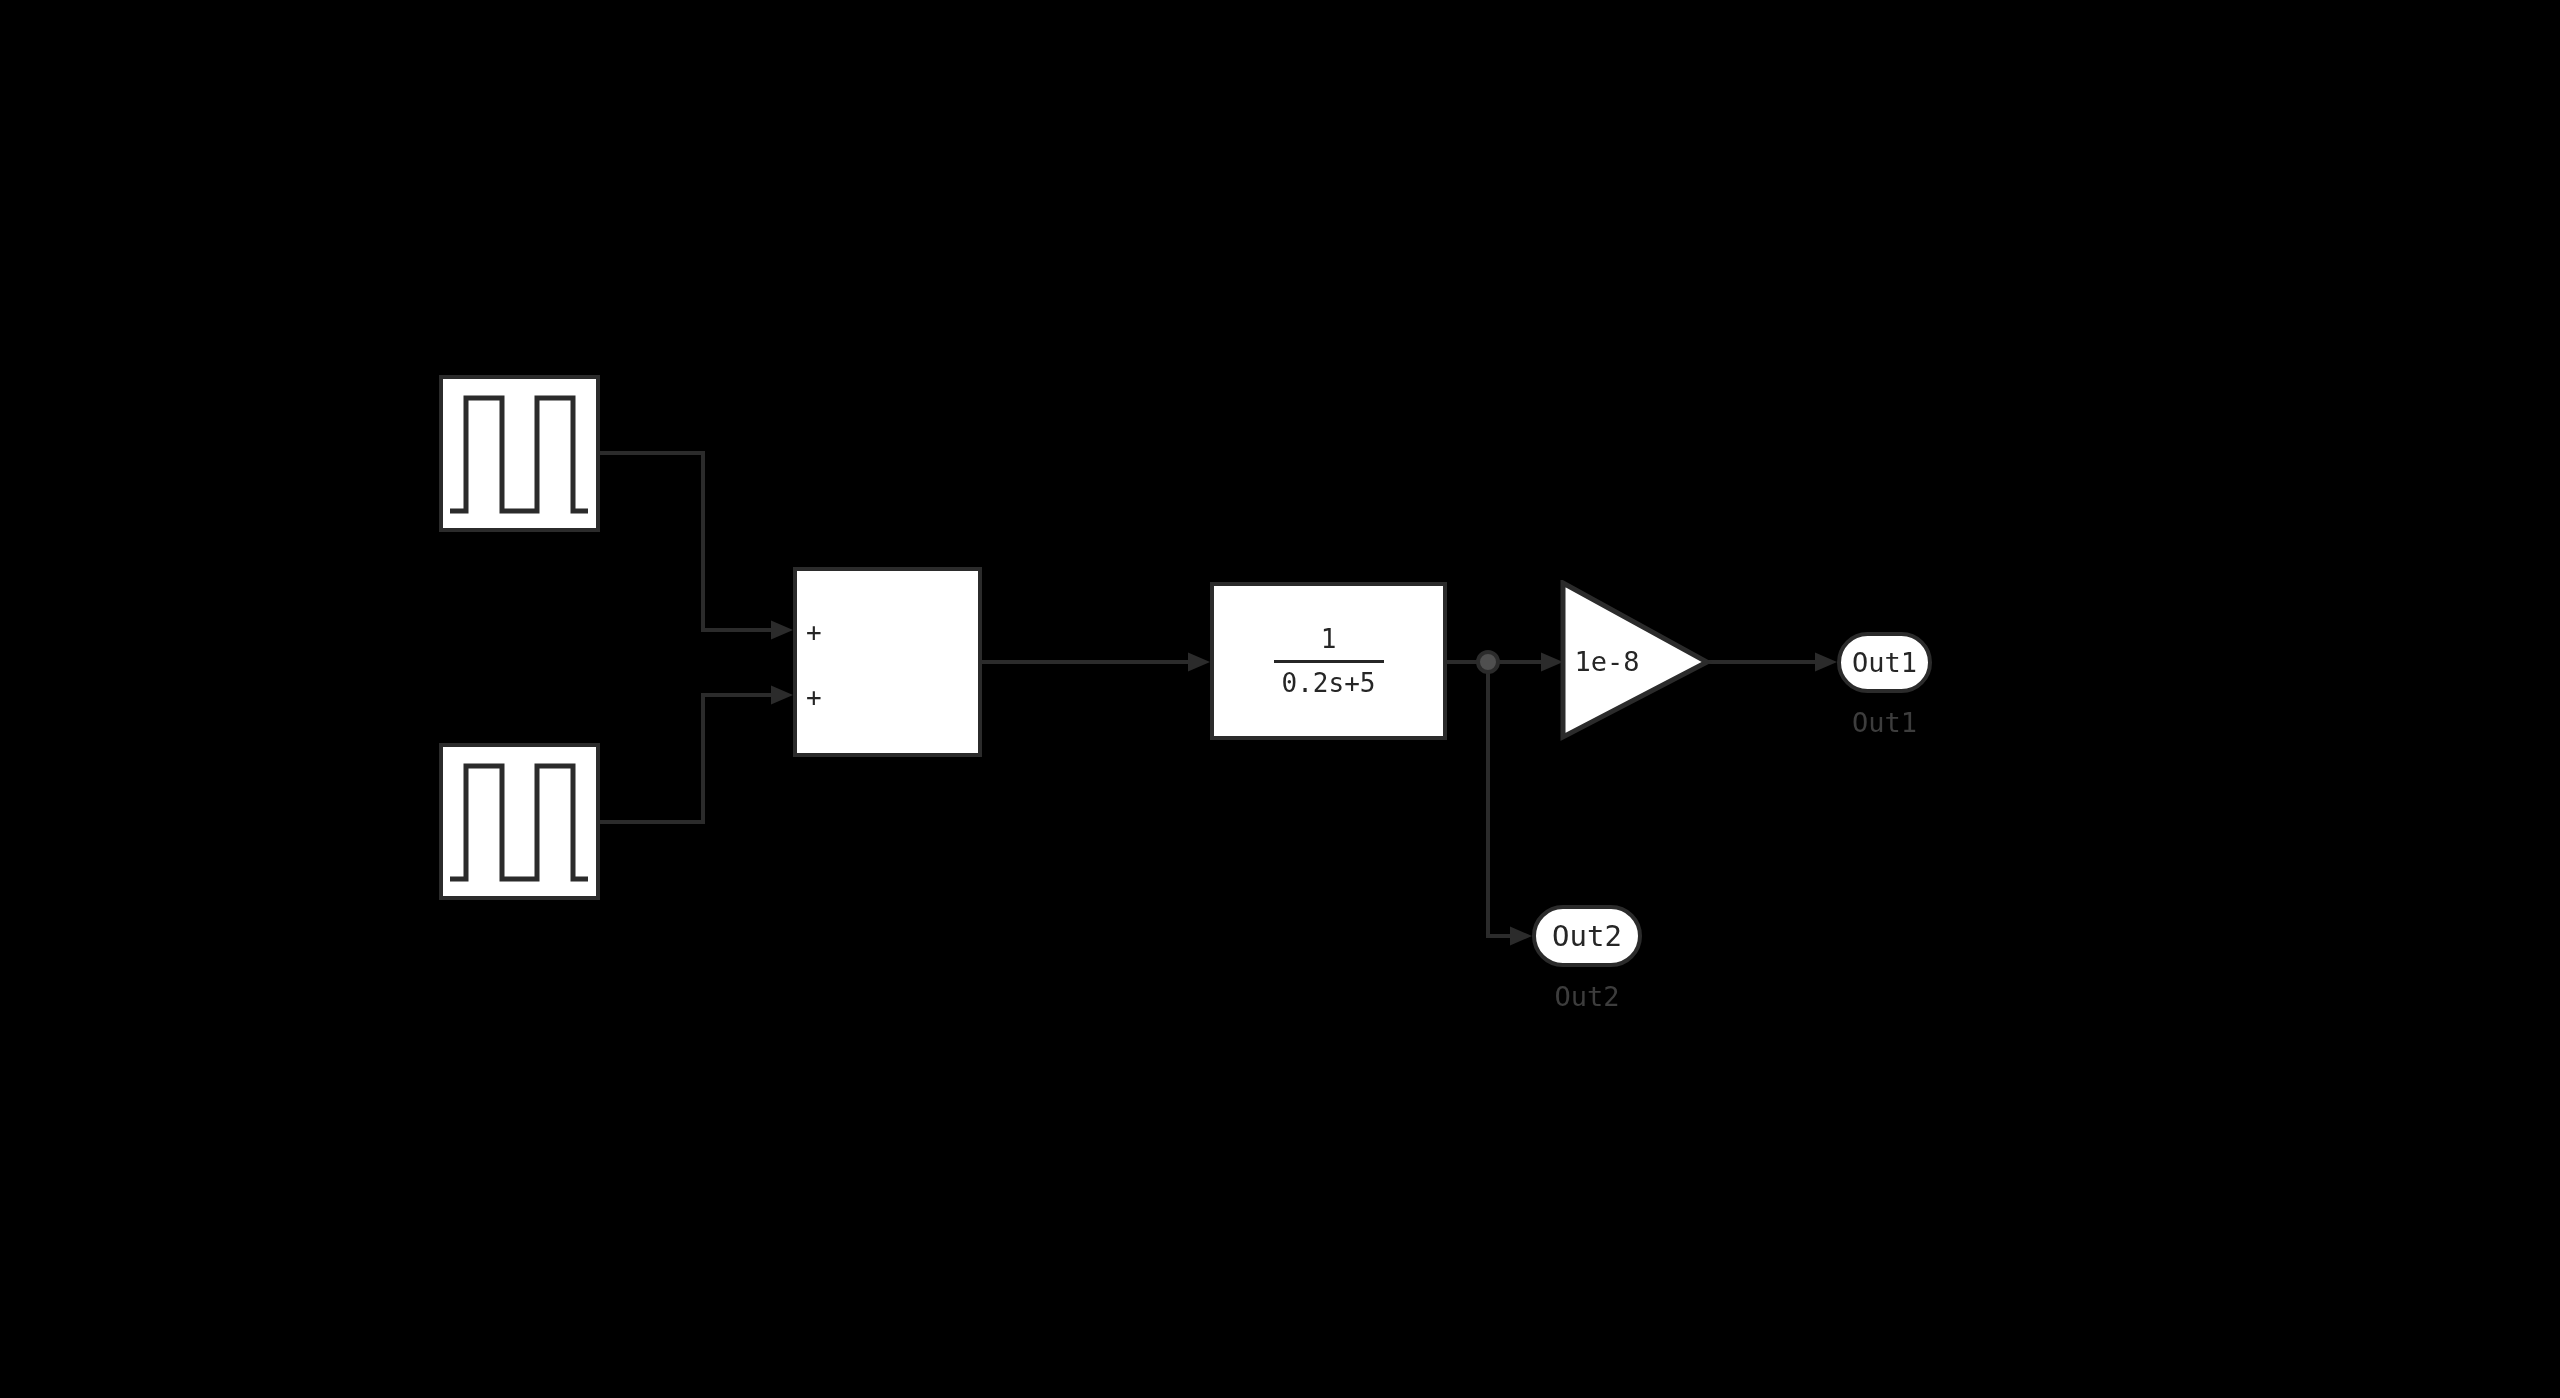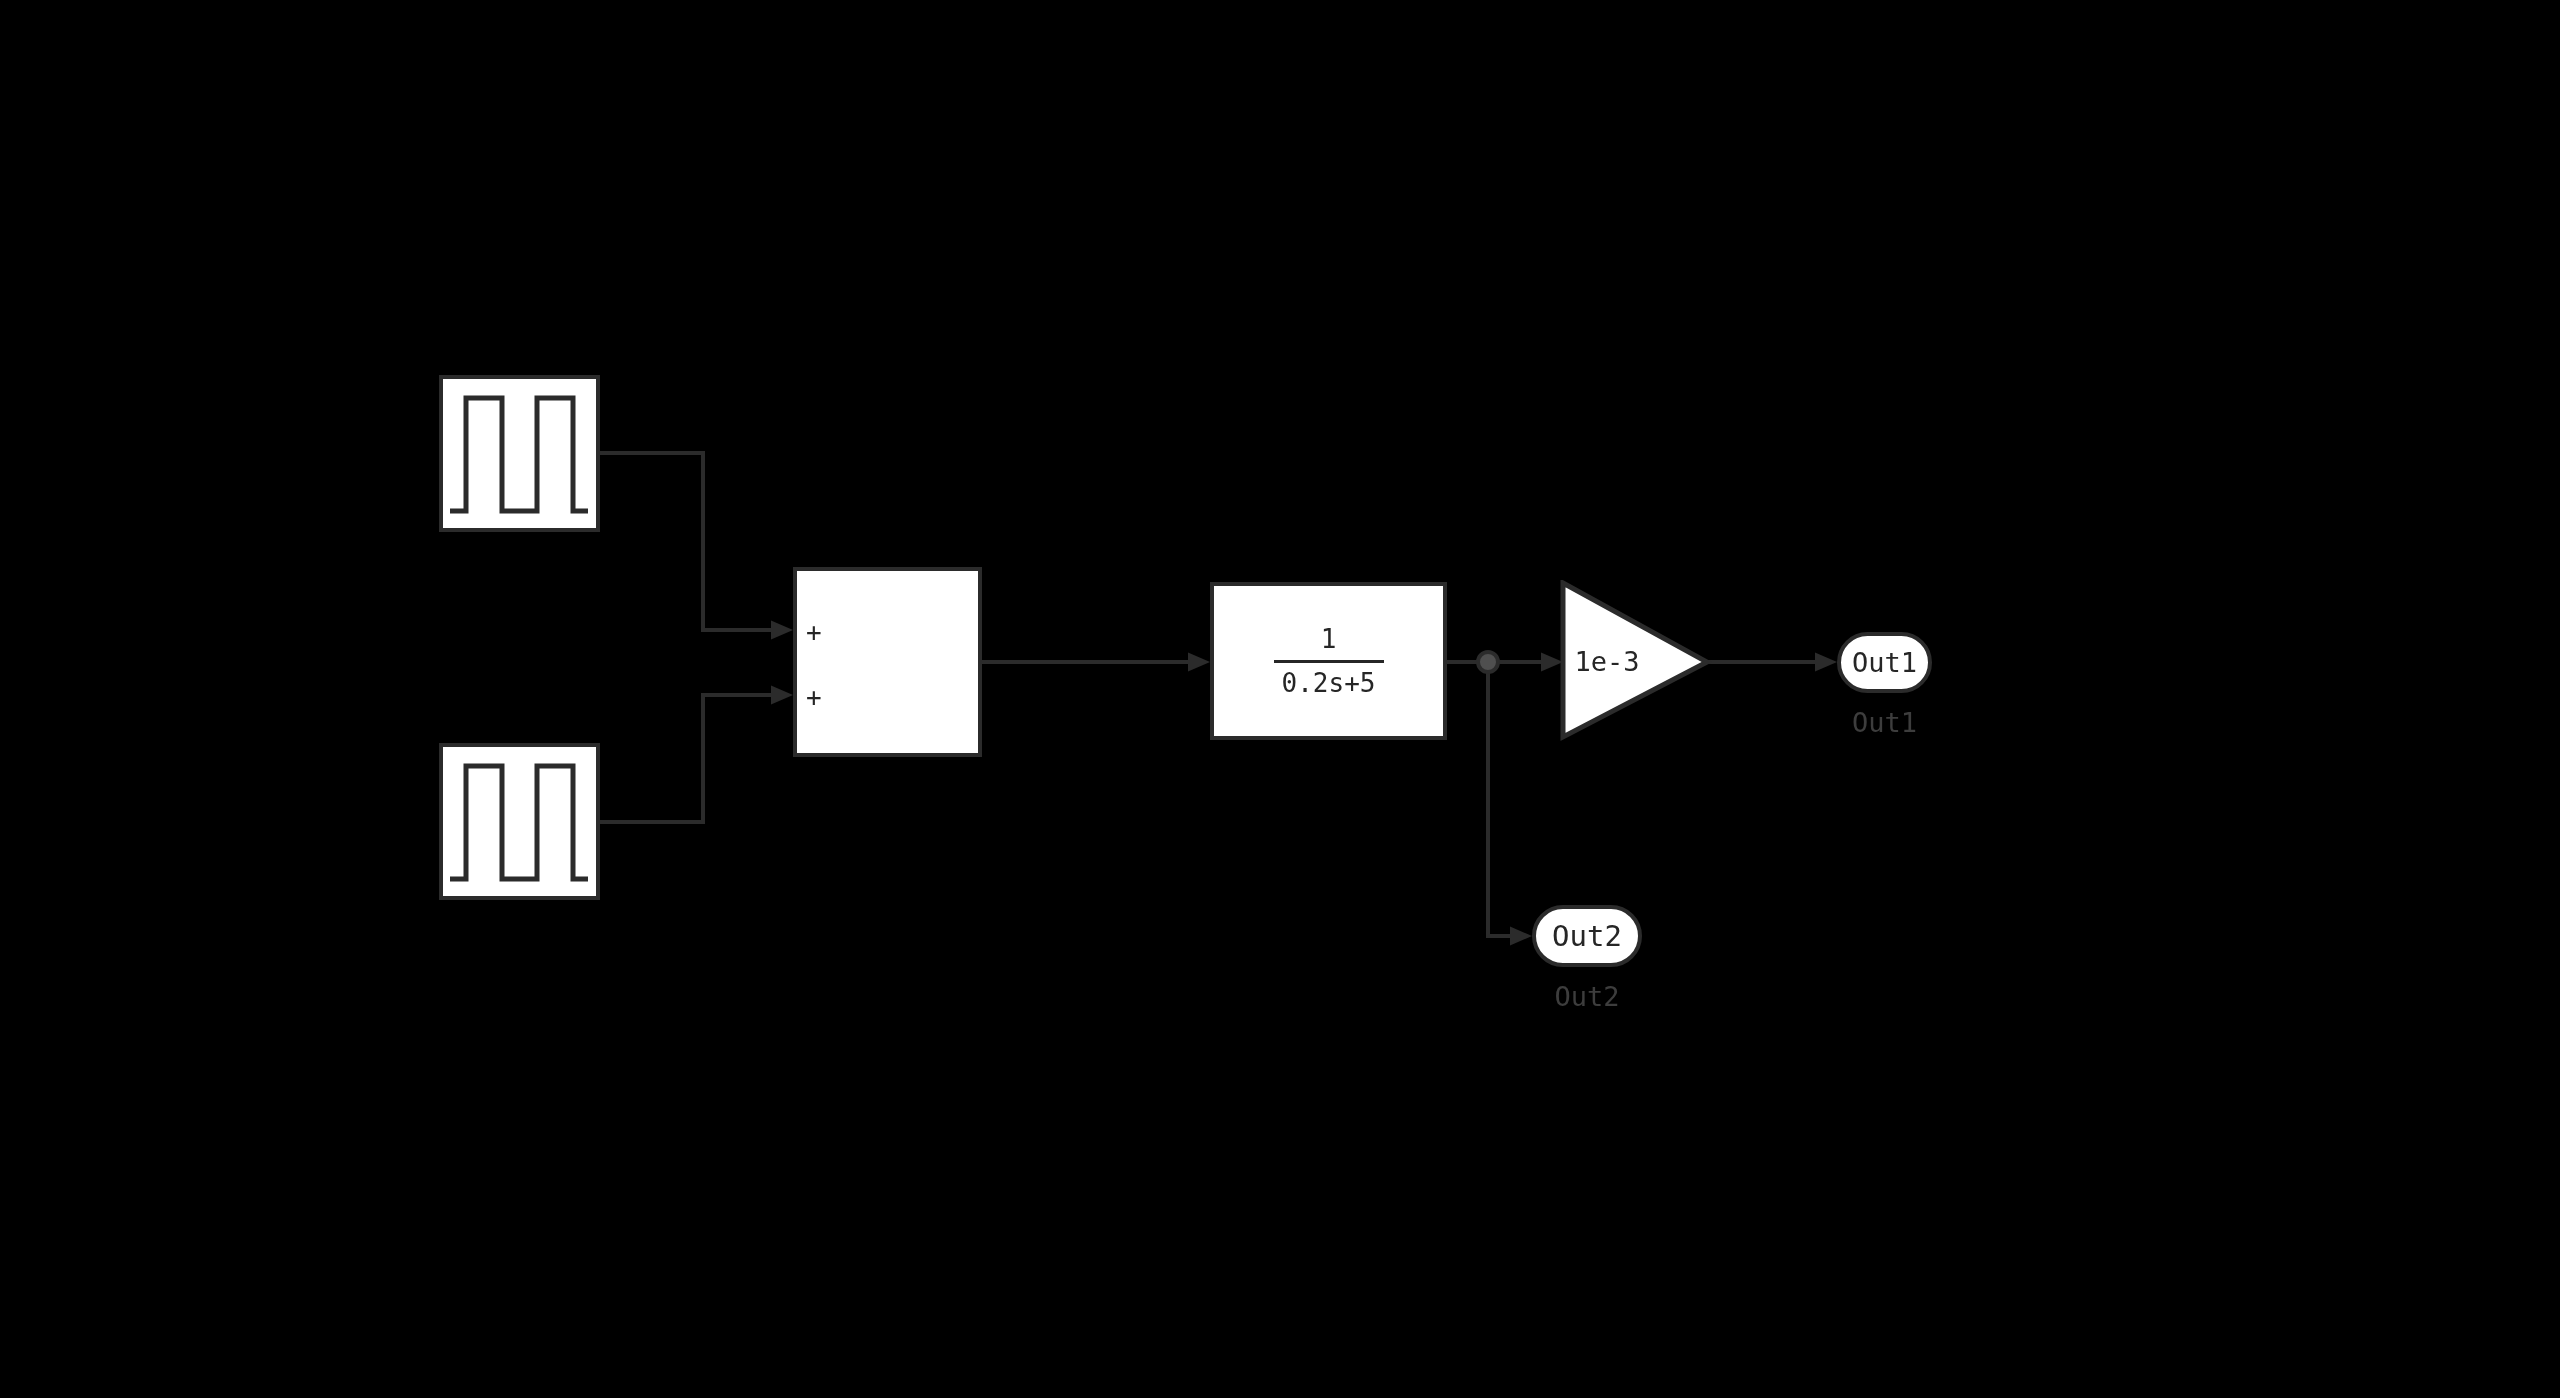--- a/index.html
+++ b/index.html
@@ -170,21 +170,21 @@
   <div class="block tf">
     <span>1</span>
     <div class="frac-bar"></div>
     <span>0.2s+5</span>
   </div>
 
   <div class="gain">
     <svg viewBox="0 0 152 162">
       <polygon points="3,3 147,82 3,157"></polygon>
     </svg>
-    <span class="gain-value">1e-3</span>
+    <span class="gain-value">1e-8</span>
   </div>
 
   <div class="port out1">
     <span>Out1</span>
   </div>
   <div class="port-label out1-label">Out1</div>
 
   <div class="port out2">
     <span>Out2</span>
   </div>

